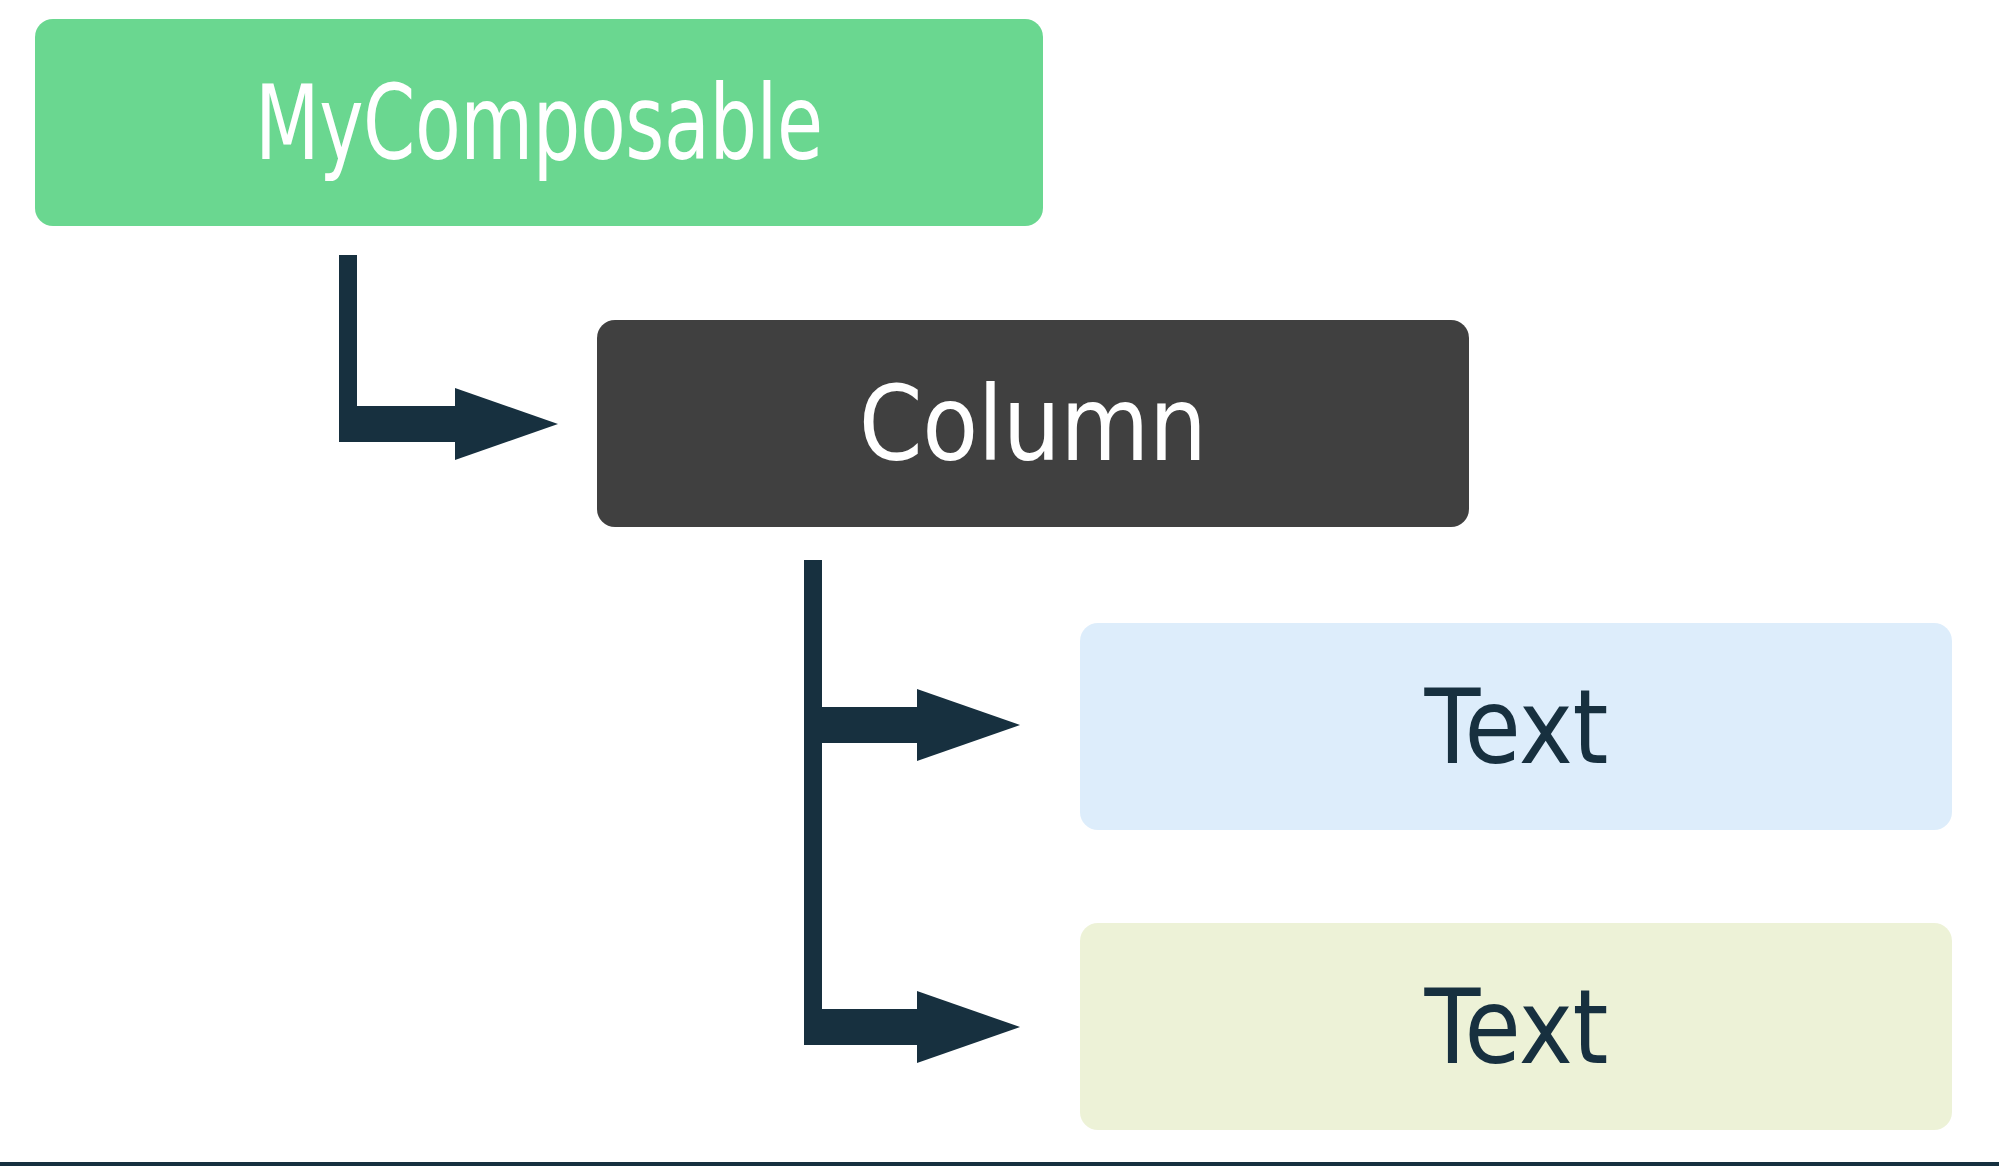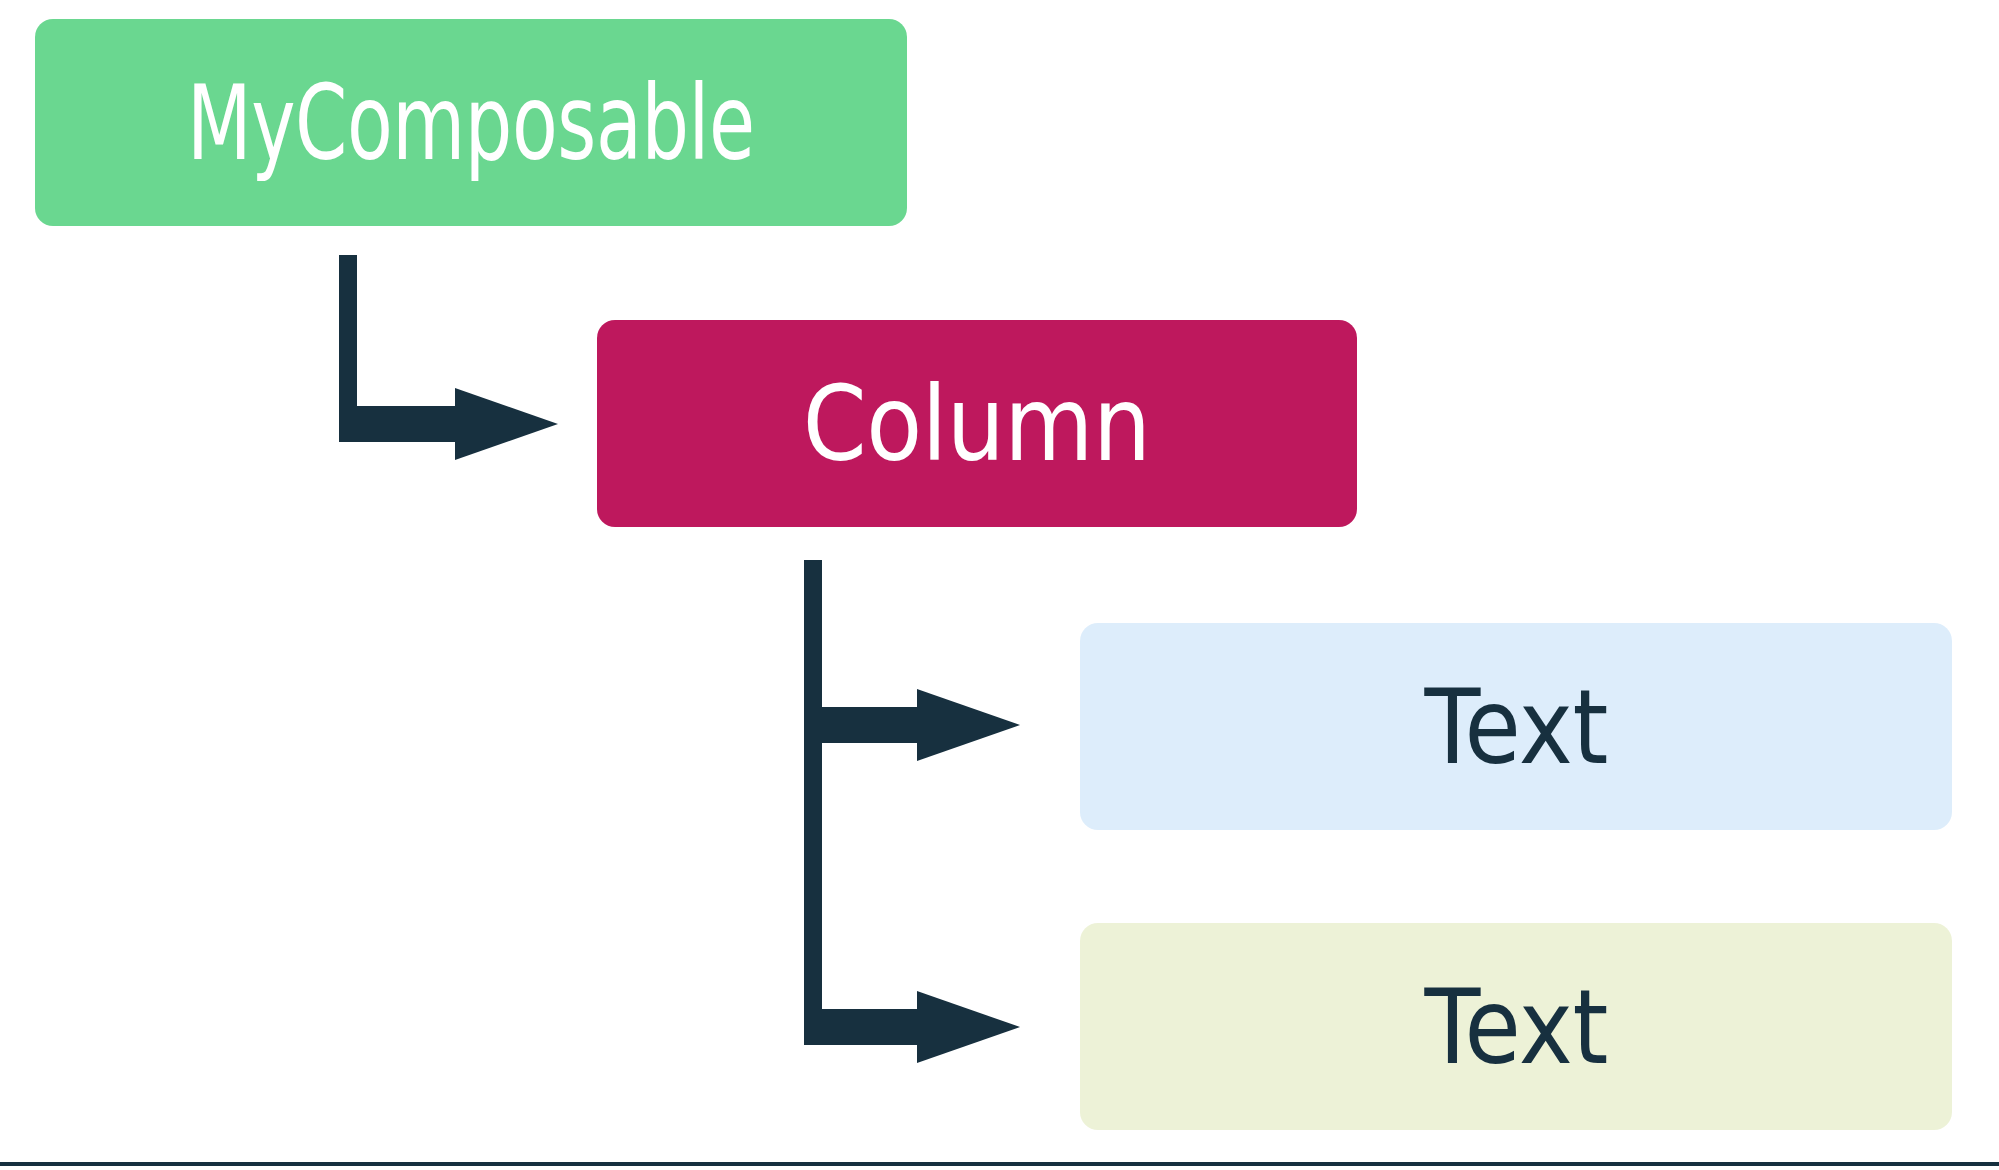--- a/index.html
+++ b/index.html
@@ -29,36 +29,36 @@
   }
   .node-label {
     display: block;
     font-family: "DejaVu Sans", sans-serif;
     font-weight: 400;
     letter-spacing: -0.5px;
   }
   #node-root {
     left: 35px;
     top: 19px;
-    width: 872px;
+    width: 1008px;
     height: 207px;
     background: #6ad790;
   }
   #node-root .node-label {
     color: #ffffff;
     font-size: 104px;
     font-stretch: condensed;
     transform: scaleX(0.80);
   }
   #node-column {
     left: 597px;
     top: 320px;
-    width: 760px;
+    width: 872px;
     height: 207px;
-    background: #be185d;
+    background: #404040;
   }
   #node-column .node-label {
     color: #ffffff;
     font-size: 104px;
     transform: scaleX(0.88);
   }
   #node-text-1 {
     left: 1080px;
     top: 623px;
     width: 872px;

